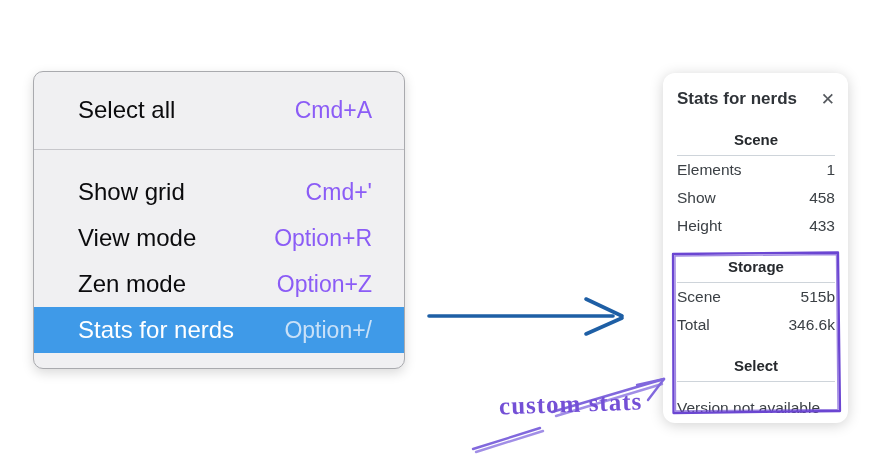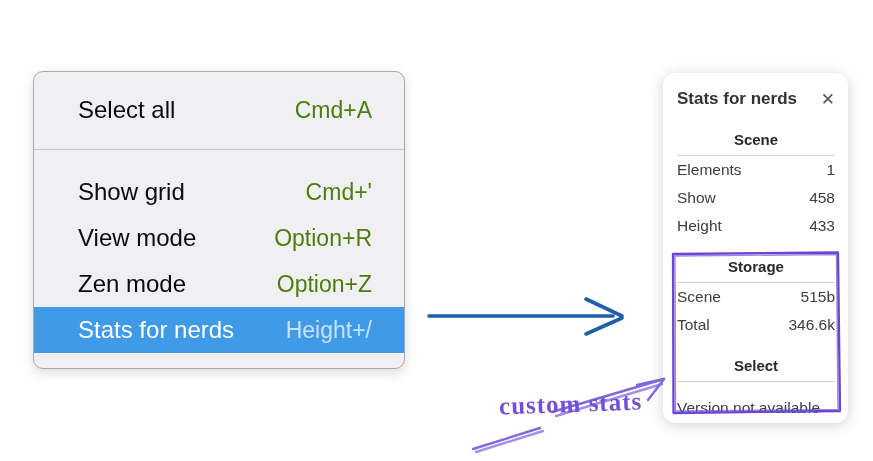--- a/index.html
+++ b/index.html
@@ -14,21 +14,21 @@
     box-sizing:border-box;background:#f0f0f2;border:1.5px solid #a9aaae;
     border-radius:10px;box-shadow:0 4px 12px rgba(0,0,0,.15);
     padding:12px 0 0 0;
     margin-top:21px;
   }
   .menu-item{
     display:flex;align-items:center;justify-content:space-between;
     height:52px;padding:0 32px 0 44px;font-size:24px;color:#0b0b0d;
   }
   .menu-item.group{height:46px;gap:44px;}
-  .mi-shortcut{color:#4d7c0f;font-size:23px;}
+  .mi-shortcut{color:#8b5cf6;font-size:23px;}
   .menu-divider{height:0;border-top:1.5px solid #c7c7cb;margin:13px 0 19px 0;}
   .menu-item.highlighted{background:#3f9ae8;color:#ffffff;}
   .menu-item.highlighted .mi-shortcut{color:#c9e1f8;}
 
   
   .stats-panel{
     position:absolute;left:663px;top:73px;width:185px;height:350px;
     box-sizing:border-box;background:#ffffff;border-radius:12px;
     box-shadow:0 2px 14px rgba(0,0,0,.18);padding:14px 13px 0 14px;
     color:#3b4045;font-size:15.5px;
@@ -69,21 +69,21 @@
     <div class="menu-item group">
       <span class="mi-label">View mode</span>
       <span class="mi-shortcut">Option+R</span>
     </div>
     <div class="menu-item group">
       <span class="mi-label">Zen mode</span>
       <span class="mi-shortcut">Option+Z</span>
     </div>
     <div class="menu-item group highlighted">
       <span class="mi-label">Stats for nerds</span>
-      <span class="mi-shortcut">Height+/</span>
+      <span class="mi-shortcut">Option+/</span>
     </div>
   </div>
 
   <div class="stats-panel">
     <div class="panel-header">
       <span class="panel-title">Stats for nerds</span>
       <span class="close">✕</span>
     </div>
 
     <div class="section">

